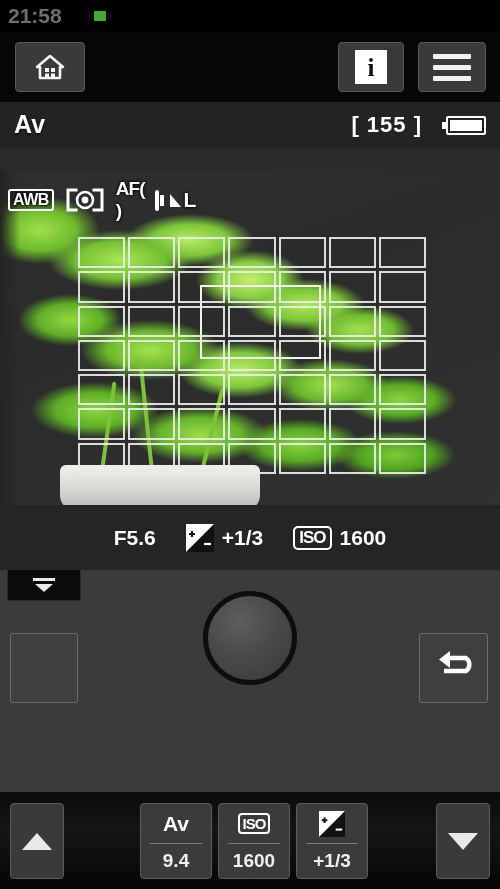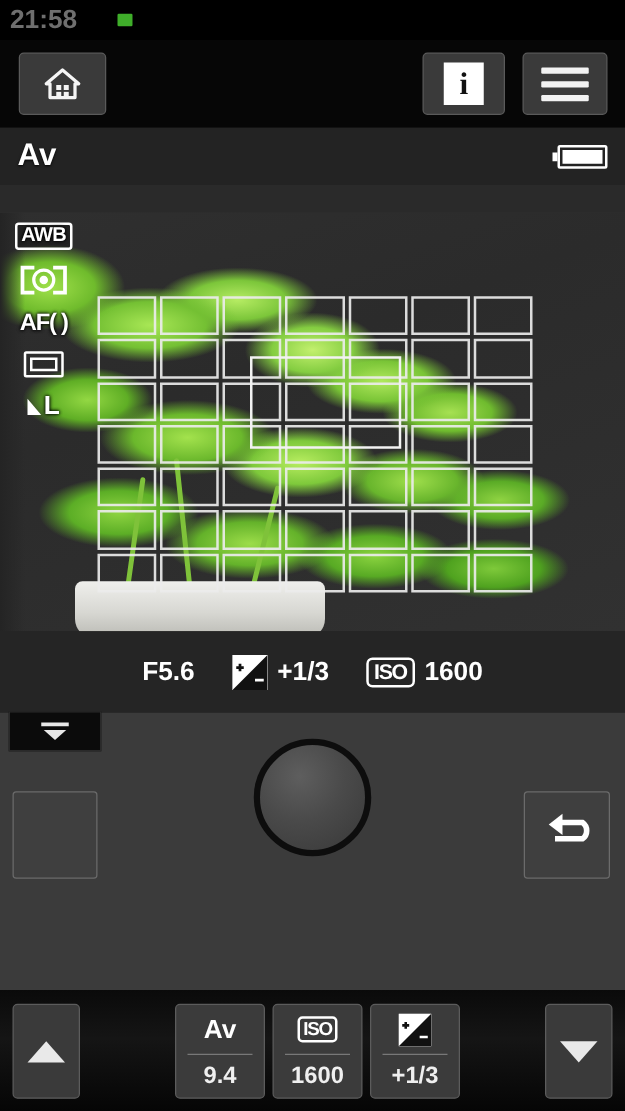--- a/index.html
+++ b/index.html
@@ -84,21 +84,21 @@
   .lvdark-l{position:absolute;left:0;top:0;width:20px;height:335px;background:linear-gradient(90deg,#242424,rgba(36,36,36,0));}
   .lvtopbar{position:absolute;left:0;top:0;width:500px;height:22px;background:#2a2a2a;}
   .lvbotbar{position:absolute;left:0;top:357px;width:500px;height:65px;background:#252525;}
 
   
   .afgrid{position:absolute;left:78px;top:67px;width:348px;height:237px;display:grid;grid-template-columns:repeat(7,1fr);grid-template-rows:repeat(7,1fr);gap:3px;}
   .afcell{border:2px solid rgba(235,235,235,.92);box-sizing:border-box;}
   .affocus{position:absolute;left:200px;top:115px;width:121px;height:74px;border:2.5px solid #f2f2f2;box-sizing:border-box;}
 
   
-  .lvicons{position:absolute;left:8px;top:8px;width:54px;display:flex;flex-direction:column;align-items:center;gap:11px;z-index:5;}
+  .lvicons{position:absolute;left:8px;top:8px;width:54px;display:flex;flex-direction:row;align-items:center;gap:11px;z-index:5;}
   .ov{color:#fff;text-shadow:0 0 3px #000,0 0 3px #000;}
   .ic-awb{border:2.5px solid #fff;border-radius:3px;padding:0 3px;font-size:16px;font-weight:bold;letter-spacing:-.5px;line-height:18px;background:rgba(0,0,0,.25);}
   .ic-meter{width:40px;height:26px;position:relative;}
   .ic-af{font-size:19px;font-weight:bold;letter-spacing:-1px;}
   .ic-drive{width:32px;height:21px;border:2.5px solid #fff;border-radius:2px;box-sizing:border-box;position:relative;}
   .ic-drive:after{content:"";position:absolute;left:3px;top:3px;right:3px;bottom:3px;border:2px solid #fff;}
   .ic-qual{display:flex;align-items:center;gap:2px;font-size:21px;font-weight:bold;}
   .ic-qual .tri{width:0;height:0;border-left:11px solid #fff;border-top:13px solid transparent;}
 
   
@@ -161,20 +161,21 @@
       <span class="ic-menu">
           <span></span>
           <span></span>
           <span></span>
         </span>
     </div>
   </div>
 
   <div class="infostrip">
     <div class="mode-av">Av</div>
+    <div class="shots">[ 155 ]</div>
     <div class="batt2">
       <div class="bnub"></div>
       <div class="bshell">
           <b></b>
         </div>
     </div>
   </div>
 
   <div class="live">
     <div class="lvtopbar"></div>

